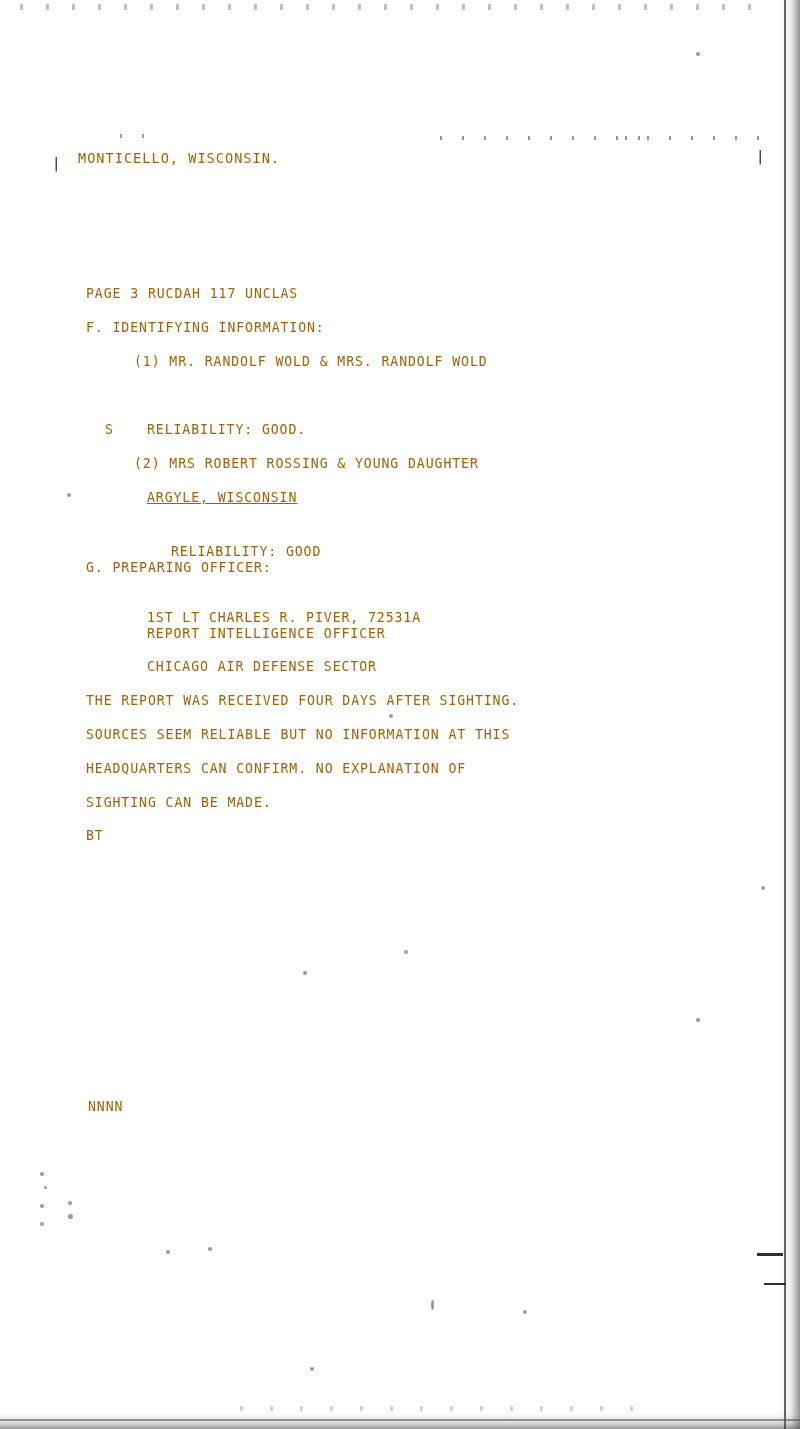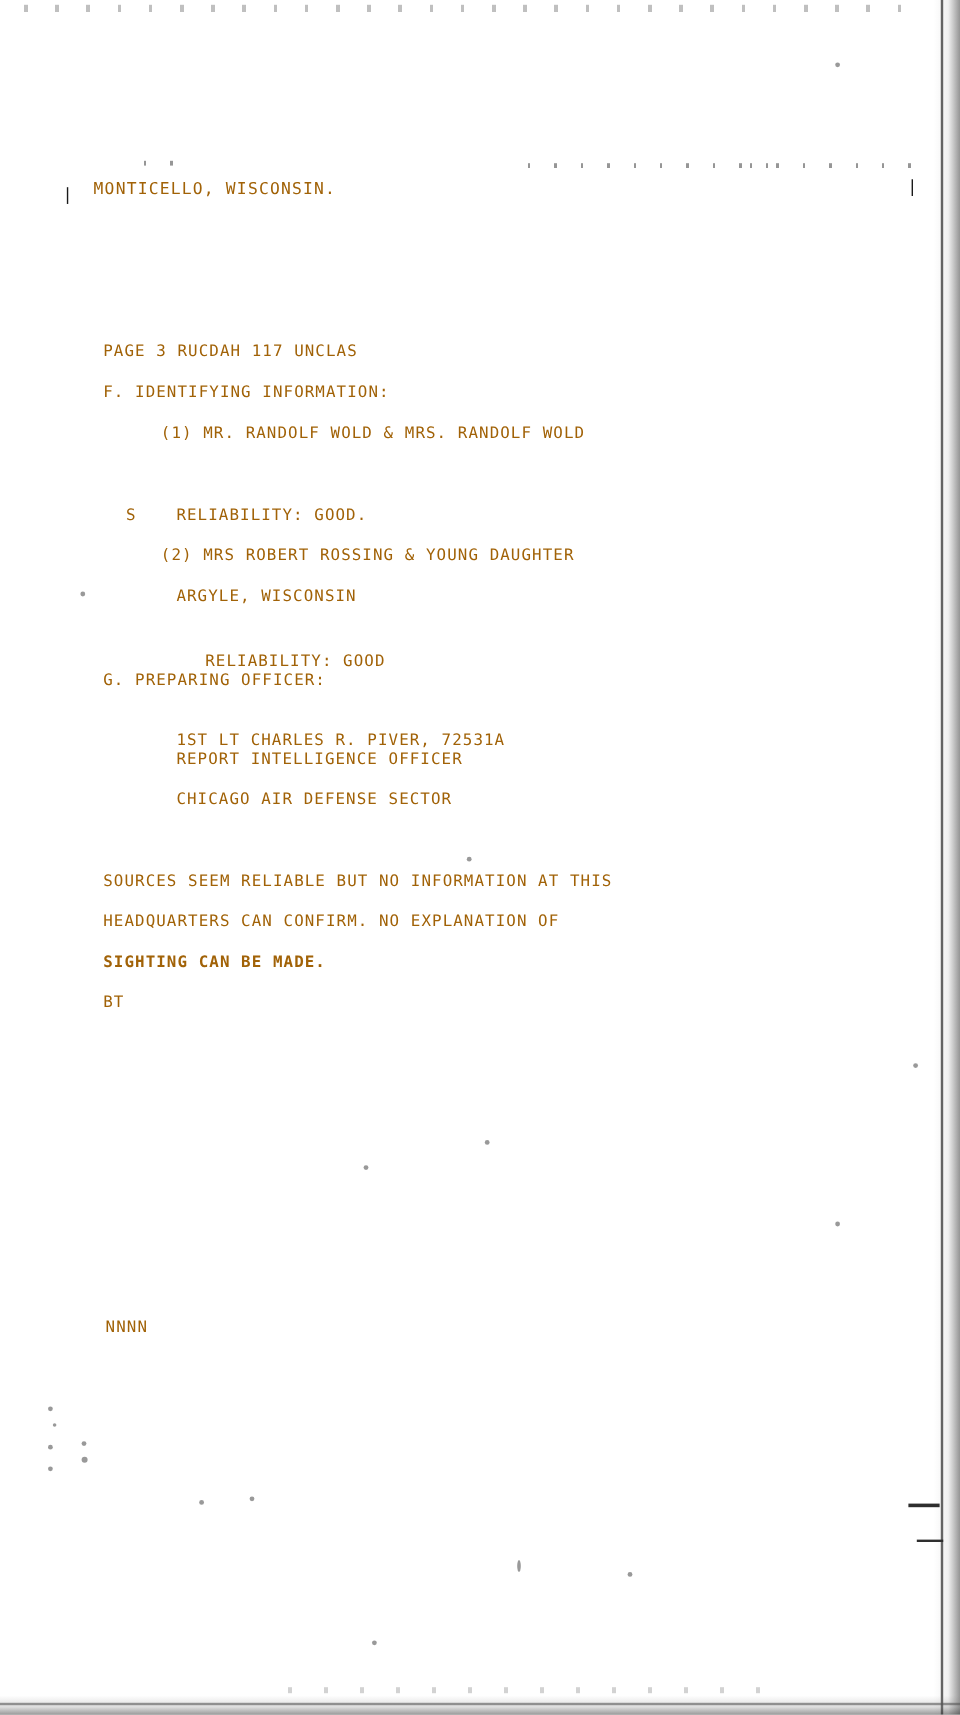--- a/index.html
+++ b/index.html
@@ -152,26 +152,27 @@
   <div class="tick" style="left:756px; top:148px;">|</div>
 
   <div class="doc-line header-line" style="left:78px; top:150px;">MONTICELLO, WISCONSIN.</div>
 
   <div class="doc-line" style="left:86px; top:286px;">PAGE 3 RUCDAH 117 UNCLAS</div>
   <div class="doc-line" style="left:86px; top:320px;">F. IDENTIFYING INFORMATION:</div>
   <div class="doc-line" style="left:134px; top:354px;">(1) MR. RANDOLF WOLD &amp; MRS. RANDOLF WOLD</div>
   <div class="doc-line" style="left:105px; top:422px;">S</div>
   <div class="doc-line" style="left:147px; top:422px;">RELIABILITY: GOOD.</div>
   <div class="doc-line" style="left:134px; top:456px;">(2) MRS ROBERT ROSSING &amp; YOUNG DAUGHTER</div>
-  <div class="doc-line" style="left:147px; top:490px;">ARGYLE, WISCONSIN</div>
+  <div class="doc-line" style="left:147px; top:490px;text-decoration:underline;">ARGYLE, WISCONSIN</div>
   <div class="doc-line" style="left:147px; top:544px;margin-left:24px;">RELIABILITY: GOOD</div>
   <div class="doc-line" style="left:86px; top:560px;">G. PREPARING OFFICER:</div>
   <div class="doc-line" style="left:147px; top:594px;margin-top:16px;">1ST LT CHARLES R. PIVER, 72531A</div>
   <div class="doc-line" style="left:147px; top:626px;">REPORT INTELLIGENCE OFFICER</div>
   <div class="doc-line" style="left:147px; top:659px;">CHICAGO AIR DEFENSE SECTOR</div>
+  <div class="doc-line" style="left:86px; top:693px;">THE REPORT WAS RECEIVED FOUR DAYS AFTER SIGHTING.</div>
   <div class="doc-line" style="left:86px; top:727px;">SOURCES SEEM RELIABLE BUT NO INFORMATION AT THIS</div>
   <div class="doc-line" style="left:86px; top:761px;">HEADQUARTERS CAN CONFIRM. NO EXPLANATION OF</div>
-  <div class="doc-line" style="left:86px; top:795px;font-weight:bold;">SIGHTING CAN BE MADE.</div>
+  <div class="doc-line" style="left:86px; top:795px;">SIGHTING CAN BE MADE.</div>
   <div class="doc-line" style="left:86px; top:828px;">BT</div>
 
   <div class="doc-line" style="left:88px; top:1099px;">NNNN</div>
 
 </div>
 
 </body></html>

